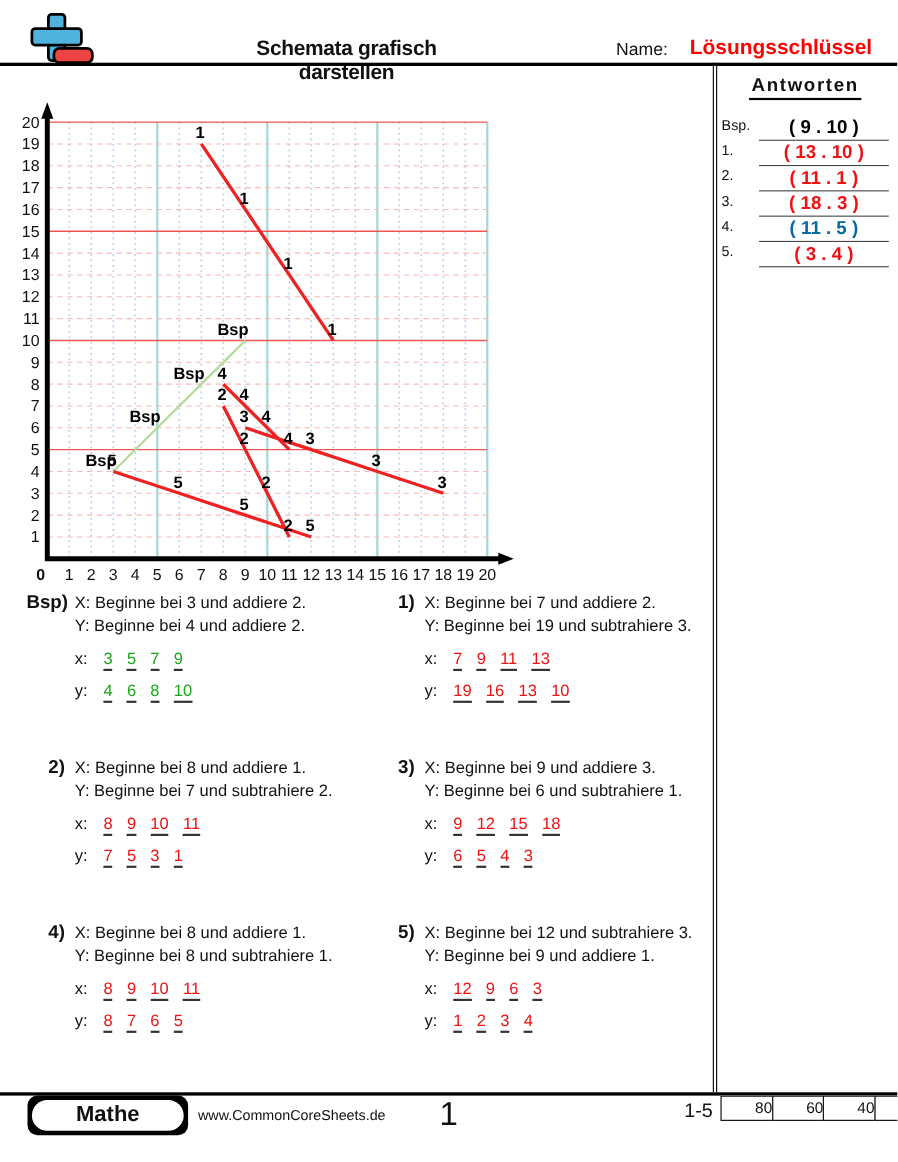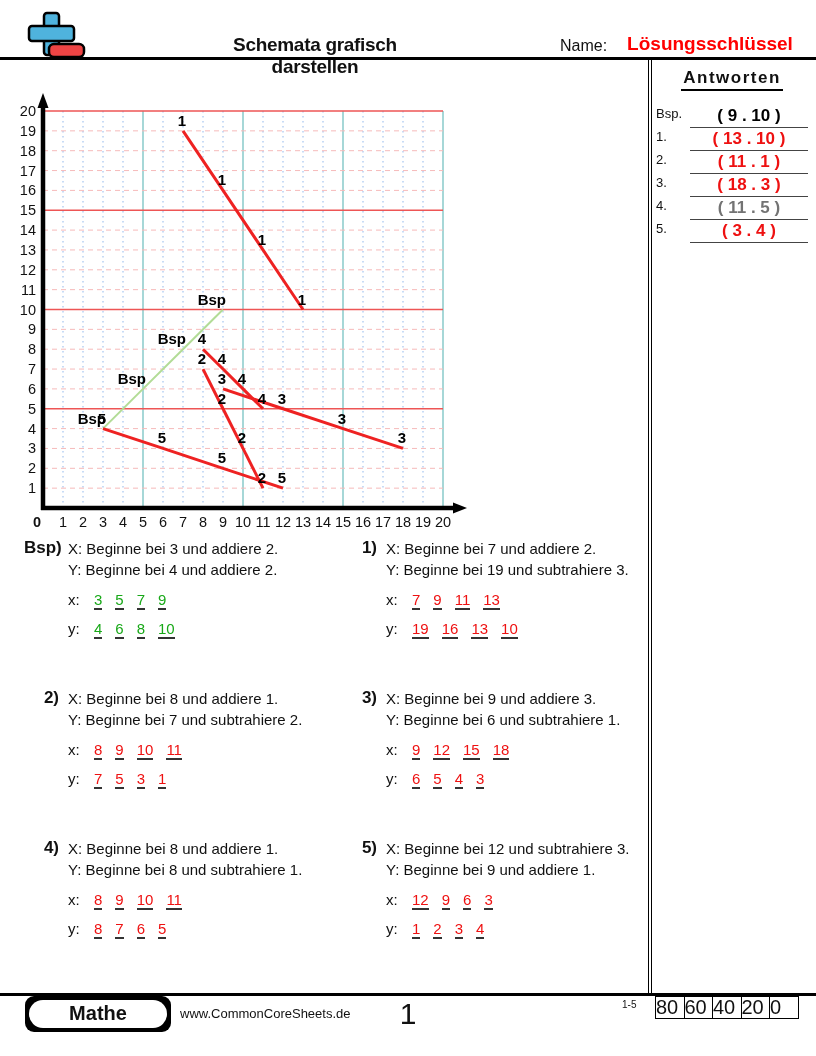--- a/index.html
+++ b/index.html
@@ -47,24 +47,24 @@
   
   .ftr-line { position:absolute; top:993px; left:0; right:0; height:3px; background:#000; }
   .badge { position:absolute; left:25px; top:996px; width:146px; height:36px;
            background:#000; border-radius:9px; }
   .badge-inner { position:absolute; left:4px; top:4px; right:4px; bottom:4px;
                  background:#fff; border-radius:16px; text-align:center;
                  font-size:20px; font-weight:bold; line-height:27px; }
   .site { position:absolute; left:180px; top:1006px; font-size:13px; }
   .page-num { position:absolute; left:0; right:0; top:997px; text-align:center;
               font-size:30px; font-weight:normal; }
-  .score-range { position:absolute; left:622px; top:999px; font-size:10px; }
+  .score-range { position:absolute; left:622px; top:999px; font-size:18px; }
   .score-table { position:absolute; left:655px; top:996px; display:flex; }
-  .score-cell { width:30px; height:23px; border:1.5px solid #000; margin-left:-1.5px;
-                text-align:left; font-size:20px; line-height:20px; background:#fff; }
+  .score-cell { width:48px; height:23px; border:1.5px solid #000; margin-left:-1.5px;
+                text-align:right; font-size:14px; line-height:20px; background:#fff; }
   .score-cell:first-child { margin-left:0; }
 </style>
 </head>
 <body>
 
 <div class="page">
 
   <svg class="logo" viewBox="0 0 64 49">
     <rect x="22" y="2" width="15" height="42" rx="3" fill="#4fb3dd" stroke="#000" stroke-width="2.5"></rect>
     <rect x="7" y="15" width="45" height="15" rx="3" fill="#4fb3dd" stroke="#000" stroke-width="2.5"></rect>
@@ -210,21 +210,21 @@
     <div class="ans-row">
       <span class="ans-label">2.</span>
       <span class="ans-val" style="color: rgb(238, 17, 17);">( 11 . 1 )</span>
     </div>
     <div class="ans-row">
       <span class="ans-label">3.</span>
       <span class="ans-val" style="color: rgb(238, 17, 17);">( 18 . 3 )</span>
     </div>
     <div class="ans-row">
       <span class="ans-label">4.</span>
-      <span class="ans-val" style="color: #737373;">( 11 . 5 )</span>
+      <span class="ans-val" style="color: #0369a1;">( 11 . 5 )</span>
     </div>
     <div class="ans-row">
       <span class="ans-label">5.</span>
       <span class="ans-val" style="color: rgb(238, 17, 17);">( 3 . 4 )</span>
     </div>
   </div>
 
   <div class="prob" id="prob-0" style="left:24px;  top:538px;">
     <div class="pnum">Bsp)</div>
     <div class="pbody">

